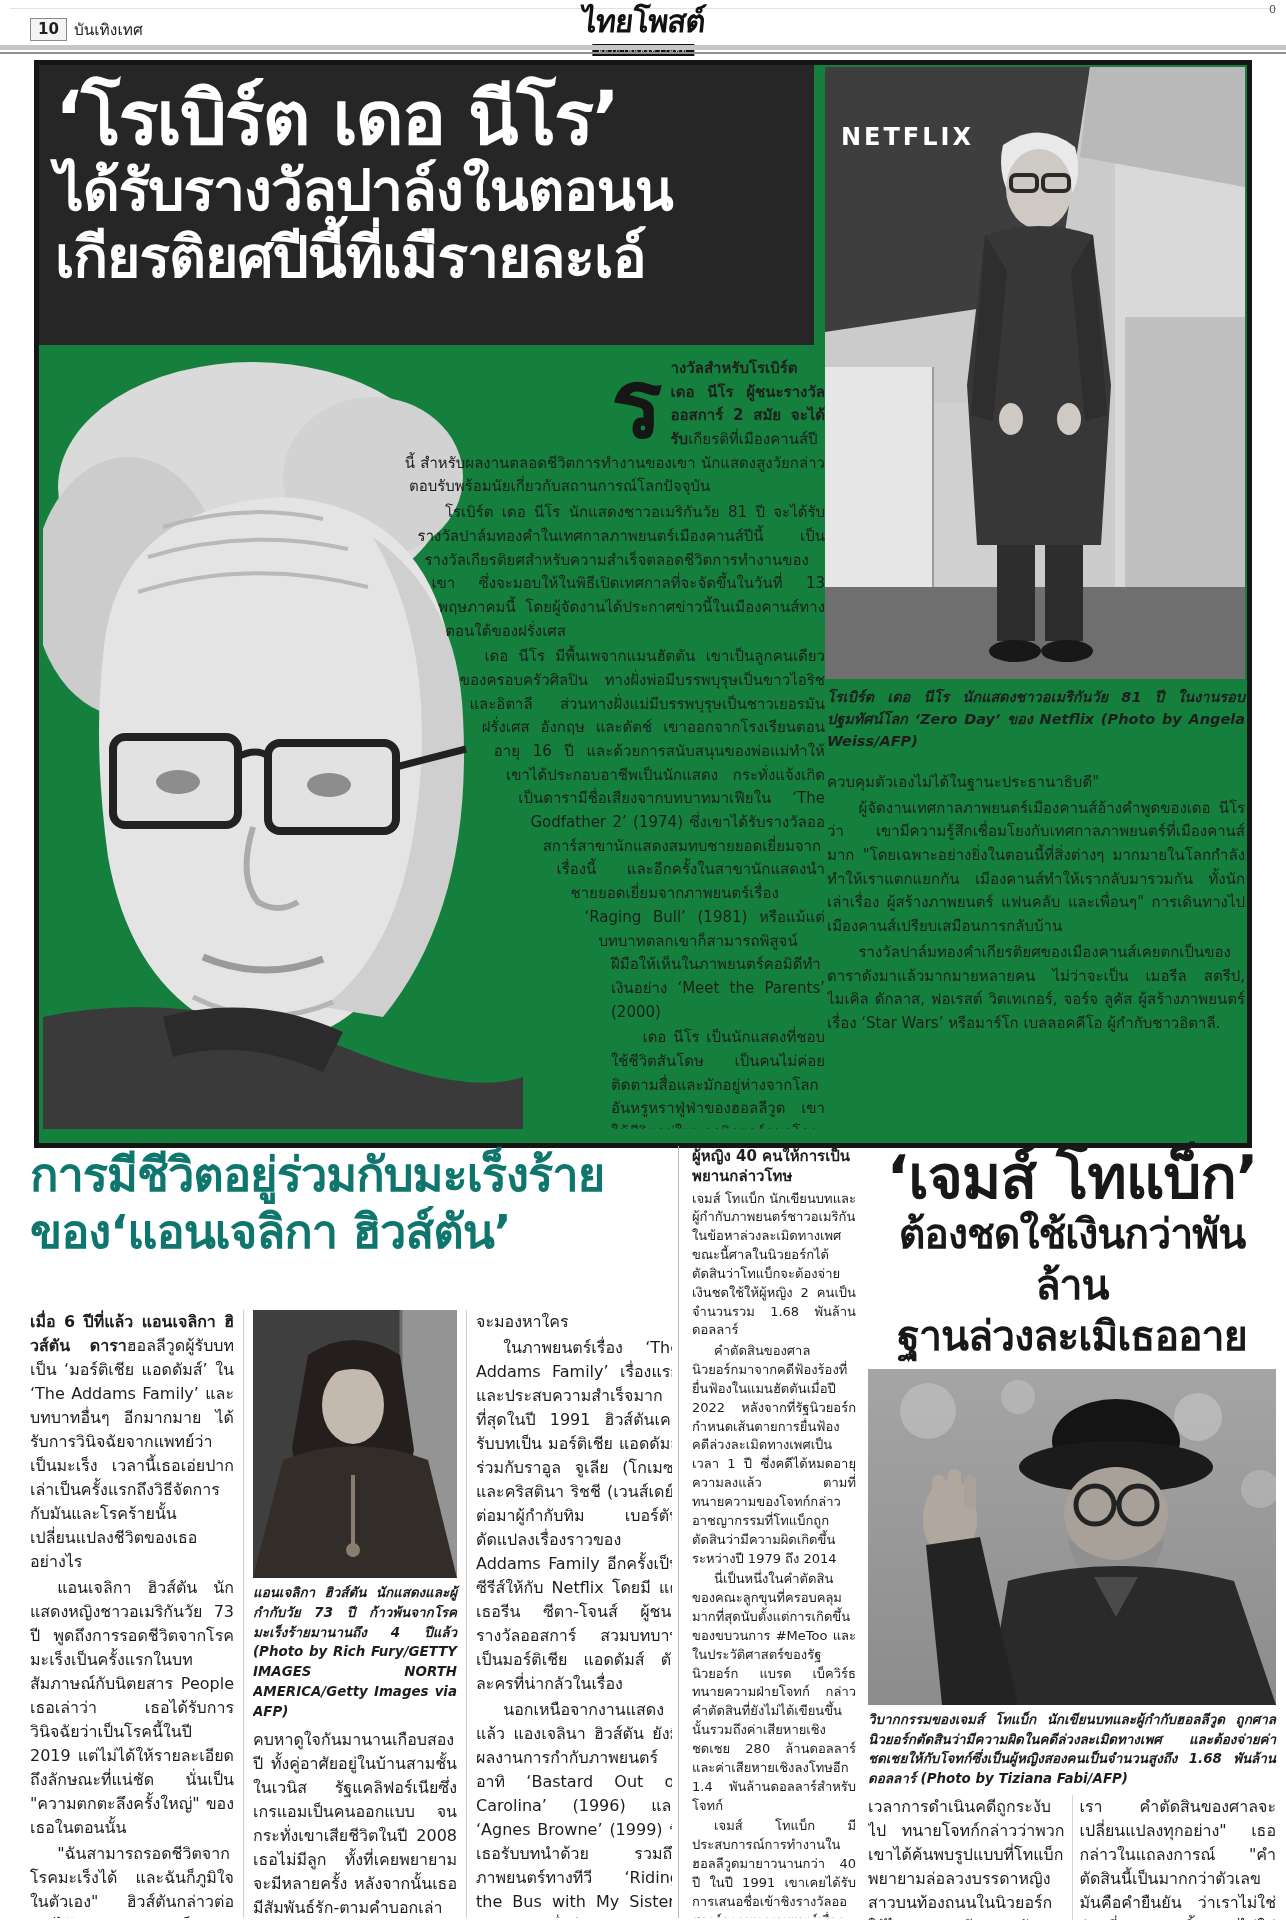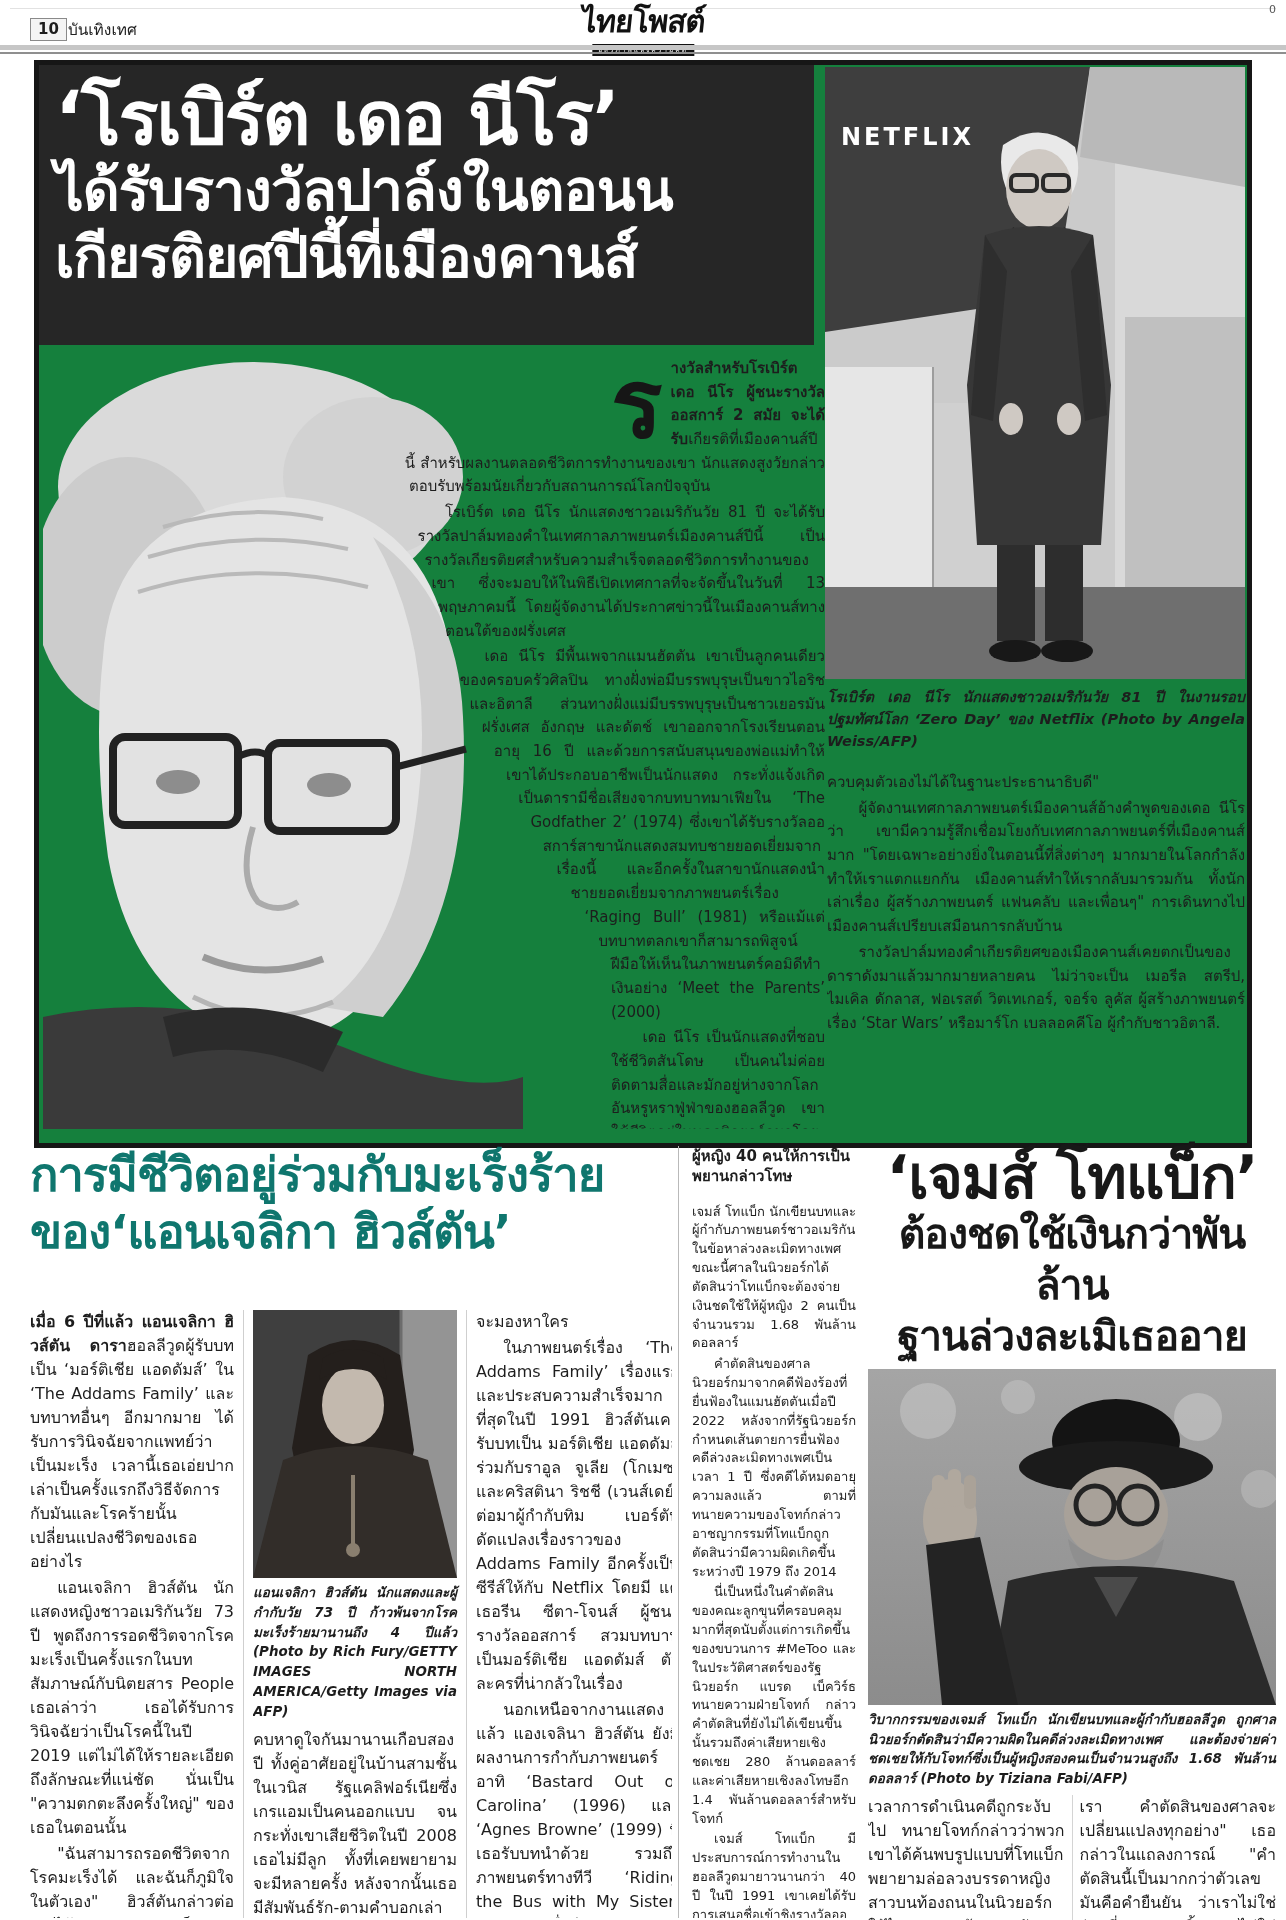--- a/index.html
+++ b/index.html
@@ -2,21 +2,21 @@
 <html><head>
 <meta charset="utf-8">
 <style>
   html,body{margin:0;padding:0;background:#ffffff;}
   #page{position:relative;width:1286px;height:1920px;background:#fff;overflow:hidden;
         font-family:"DejaVu Sans","Liberation Sans",sans-serif;color:#1d1d1d;}
 
   
   .top-hairline{position:absolute;top:8px;left:10px;right:10px;height:1px;background:#e2e2e2;}
   .corner-mark{position:absolute;top:3px;right:10px;font-size:11px;color:#555;}
-  .header-left{position:absolute;top:17px;left:30px;display:flex;align-items:center;gap:1px;}
+  .header-left{position:absolute;top:17px;left:30px;display:flex;align-items:center;gap:7px;}
   .pagenum{border:1px solid #8a8a8a;background:#f4f4f4;font-weight:bold;font-size:15px;
            padding:2px 7px;line-height:1.1;}
   .section-name{font-size:15.5px;color:#222;}
   .masthead{position:absolute;top:6px;left:50%;transform:translateX(-50%);text-align:center;}
   .masthead-title{font-size:31px;font-weight:800;letter-spacing:-1px;color:#111;
                   transform:skewX(-6deg);line-height:1.0;}
   .masthead-bar{margin-top:1px;background:#111;color:#fff;font-size:6.5px;letter-spacing:2px;
                 padding:1px 6px;display:inline-block;}
   .header-rule1{position:absolute;top:45px;left:0;right:0;height:5px;background:#c6c6c6;}
   .header-rule2{position:absolute;top:52px;left:0;right:0;height:2px;background:#8f8f8f;}
@@ -60,21 +60,21 @@
   .huston-cols{position:absolute;top:164px;left:0;display:flex;height:608px;}
   .hcol{width:204px;padding-right:9px;margin-right:9px;border-right:1px solid #cfcfcf;
         overflow:hidden;}
   .hcol:last-child{border-right:none;margin-right:0;padding-right:0;}
   .huston-photo{width:204px;height:268px;background:#444;}
 
   .section-divider{position:absolute;left:648px;top:0;width:1px;height:772px;background:#b9b9b9;}
 
   .toback-col1{position:absolute;left:662px;top:0;width:164px;height:772px;overflow:hidden;}
   .toback-col1 .smallbody{font-size:13px;line-height:1.45;}
-  .toback-subhead{font-weight:800;font-size:15px;line-height:1.35;margin-bottom:16px;
+  .toback-subhead{font-weight:800;font-size:15px;line-height:1.35;margin-bottom:3px;
                   overflow-wrap:anywhere;}
   .toback-right{position:absolute;left:838px;top:0;width:408px;height:772px;}
   .toback-headline{text-align:center;font-weight:800;color:#181818;letter-spacing:-1px;}
   .thl1{font-size:60px;line-height:1.05;}
   .thl2{font-size:41px;line-height:1.25;}
   .thl3{font-size:41px;line-height:1.2;}
   .toback-photo{margin-top:8px;width:408px;height:336px;background:#999;}
   .toback-cols{display:flex;margin-top:4px;height:190px;}
   .tcol{width:198px;overflow:hidden;}
   .tcol:first-child{padding-right:7px;margin-right:7px;border-right:1px solid #d4d4d4;}
@@ -98,21 +98,21 @@
   </div>
 
   <div class="header-rule1"></div>
   <div class="header-rule2"></div>
 
   <div class="main-frame">
 
     <div class="headline-box">
       <div class="hl1">‘โรเบิร์ต เดอ นีโร’</div>
       <div class="hl2">ได้รับรางวัลปาล์งในตอนน</div>
-      <div class="hl3">เกียรติยศปีนี้ที่เมืองคานส์</div>
+      <div class="hl3">เกียรติยศปีนี้ที่เมืรายละเอ์</div>
     </div>
 
     <div class="netflix-photo">
       <svg width="420" height="612" viewBox="0 0 420 612" xmlns="http://www.w3.org/2000/svg">
         <rect width="420" height="612" fill="#cbcbcb"></rect>
         <rect x="290" y="0" width="130" height="612" fill="#d9d9d9"></rect>
         <polygon points="0,0 265,0 230,230 0,265" fill="#3e3e3e"></polygon>
         <polygon points="265,0 420,0 420,120 255,90" fill="#b9b9b9"></polygon>
         <rect x="0" y="300" width="108" height="312" fill="#e6e6e6"></rect>
         <rect x="108" y="336" width="86" height="276" fill="#d0d0d0"></rect>

